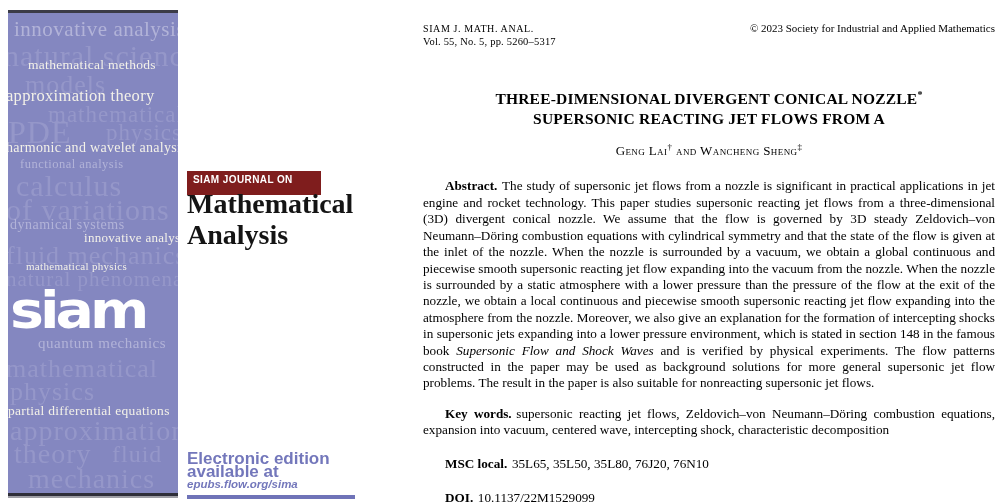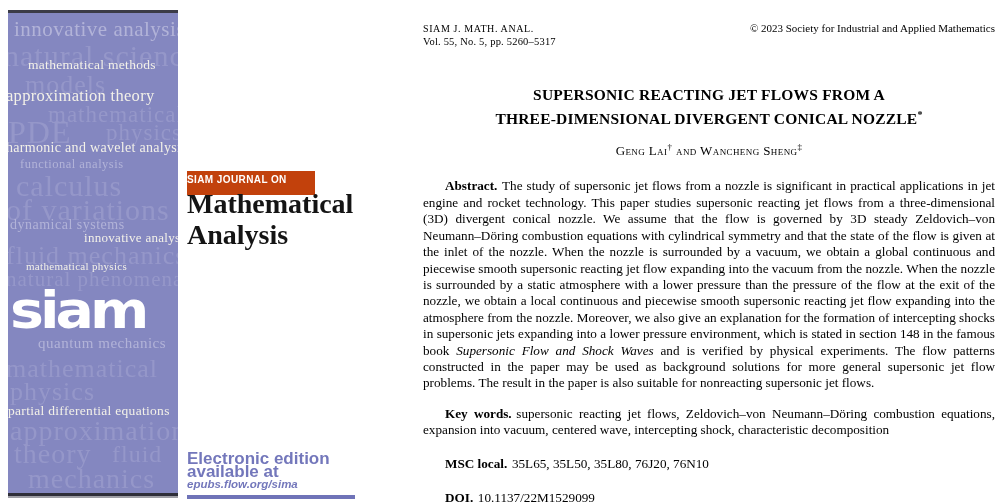--- a/index.html
+++ b/index.html
@@ -16,24 +16,24 @@
   .w-wm{color:#9597c9;letter-spacing:1px;}
   .w-lt{color:#b2b3d8;letter-spacing:.5px;}
   .w-wt{color:#f3f1e8;letter-spacing:.3px;}
   .siam-logo{position:absolute;left:2px;top:266px;
              font-family:"DejaVu Sans",sans-serif;font-weight:bold;
              font-size:57px;color:#ffffff;letter-spacing:-4px;
              transform:scaleY(.92);transform-origin:top left;}
 
   
   .journal-band{position:absolute;left:187px;top:171px;width:128px;height:24px;
-                background:#c2410c;color:#ffffff;
+                background:#7f1d1d;color:#ffffff;
                 font-family:"Liberation Sans",sans-serif;font-size:10px;
                 font-weight:bold;letter-spacing:.4px;line-height:17px;
-                }
+                padding-left:6px;}
   .journal-title{position:absolute;left:187px;top:188px;
                  font-family:"Liberation Serif",serif;font-weight:bold;
                  font-size:28px;line-height:31px;color:#141414;}
   .eedition{position:absolute;left:187px;top:452px;width:175px;
             font-family:"Liberation Sans",sans-serif;color:#7377bb;}
   .ee1{font-size:17px;font-weight:bold;line-height:13px;}
   .ee2{font-size:11.5px;font-weight:bold;font-style:italic;line-height:13px;}
   .ee-bar{width:168px;height:4px;background:#6f73b8;margin-top:4px;}
   .ee3{font-size:6.5px;font-style:italic;margin-top:3px;letter-spacing:.1px;}
 
@@ -108,22 +108,22 @@
 
   <div class="phead">
     <div>
       <div class="jabbrev">SIAM J. MATH. ANAL.</div>
       <div class="jvol">Vol. 55, No. 5, pp. 5260–5317</div>
     </div>
     <div class="pcopy">© 2023 Society for Industrial and Applied Mathematics</div>
   </div>
 
   <div class="ptitle">
+    <div><span>THREE-DIMENSIONAL DIVERGENT CONICAL NOZZLE</span><sup>*</sup></div>
     <div>SUPERSONIC REACTING JET FLOWS FROM A</div>
-    <div><span>THREE-DIMENSIONAL DIVERGENT CONICAL NOZZLE</span><sup>*</sup></div>
   </div>
 
   <div class="pauthors"><span>Geng Lai</span><sup>†</sup><span> and </span><span>Wancheng Sheng</span><sup>‡</sup></div>
 
   <p class="pabstract"><span class="plabel">Abstract.</span><span>The study of supersonic jet flows from a nozzle is significant in practical applications in jet engine and rocket technology. This paper studies supersonic reacting jet flows from a three-dimensional (3D) divergent conical nozzle. We assume that the flow is governed by 3D steady Zeldovich–von Neumann–Döring combustion equations with cylindrical symmetry and that the state of the flow is given at the inlet of the nozzle. When the nozzle is surrounded by a vacuum, we obtain a global continuous and piecewise smooth supersonic reacting jet flow expanding into the vacuum from the nozzle. When the nozzle is surrounded by a static atmosphere with a lower pressure than the pressure of the flow at the exit of the nozzle, we obtain a local continuous and piecewise smooth supersonic reacting jet flow expanding into the atmosphere from the nozzle. Moreover, we also give an explanation for the formation of intercepting shocks in supersonic jets expanding into a lower pressure environment, which is stated in section 148 in the famous book </span><span class="pbook">Supersonic Flow and Shock Waves</span><span> and is verified by physical experiments. The flow patterns constructed in the paper may be used as background solutions for more general supersonic jet flow problems. The result in the paper is also suitable for nonreacting supersonic jet flows.</span></p>
 
   <p class="pkeywords"><span class="plabel">Key words.</span><span>supersonic reacting jet flows, Zeldovich–von Neumann–Döring combustion equations, expansion into vacuum, centered wave, intercepting shock, characteristic decomposition</span></p>
 
   <div class="pmsc"><span class="plabel">MSC local.</span><span>35L65, 35L50, 35L80, 76J20, 76N10</span></div>
 

